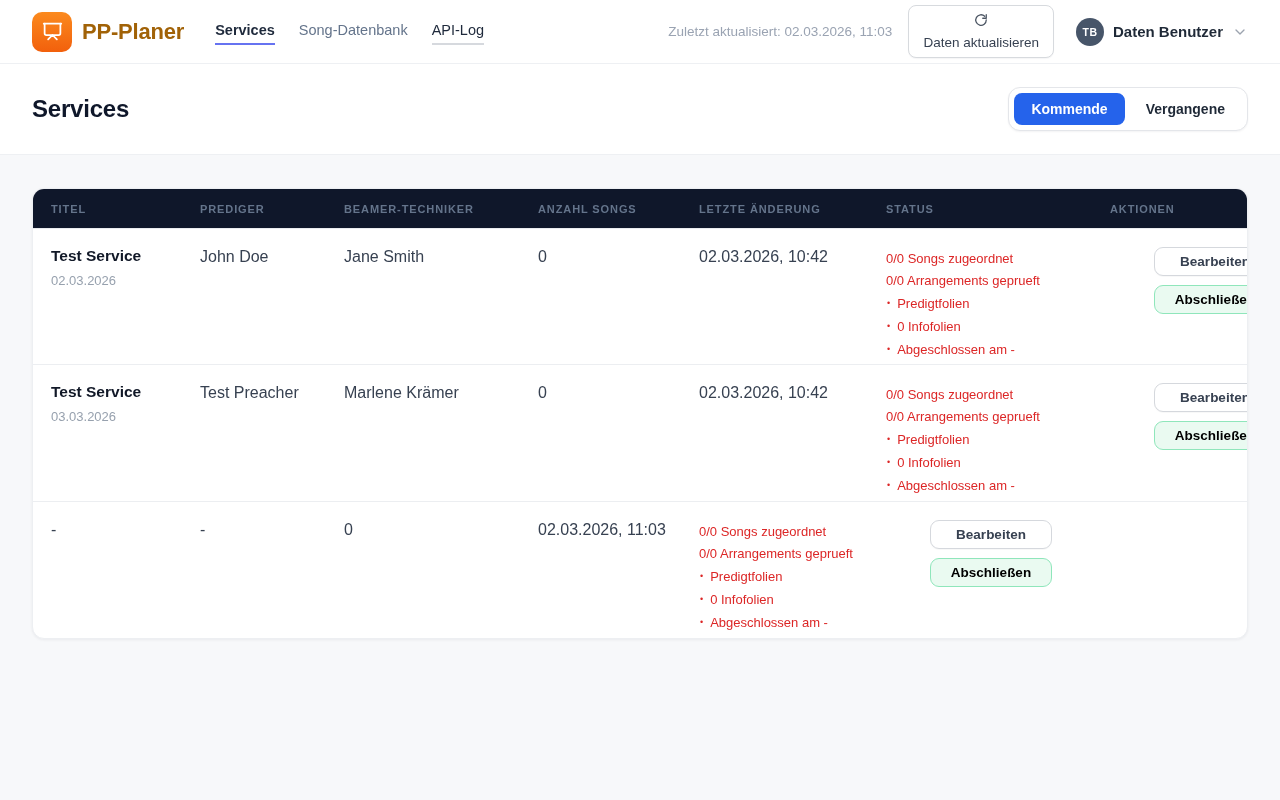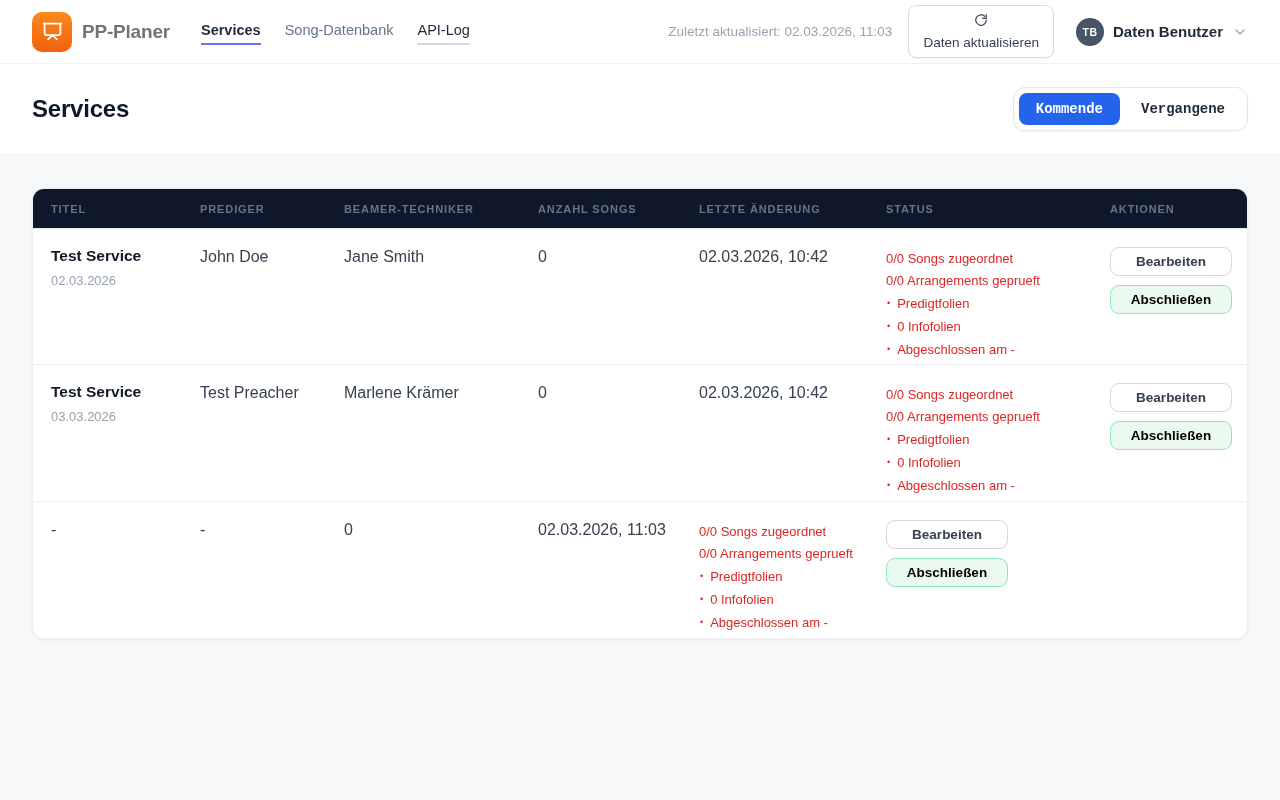--- a/index.html
+++ b/index.html
@@ -20,21 +20,21 @@
     padding: 0 32px;
   }
   .brand-group { display: flex; align-items: center; gap: 10px; }
   .logo {
     width: 40px; height: 40px;
     border-radius: 10px;
     background: linear-gradient(180deg, #fb8a1e, #f2600c);
     display: flex; align-items: center; justify-content: center;
     flex: none;
   }
-  .brand-name { font-size: 19px; font-weight: 700; color: #737373; letter-spacing: -0.2px; }
+  .brand-name { font-size: 22px; font-weight: 700; color: #a16207; letter-spacing: -0.2px; }
 
   .nav { display: flex; gap: 24px; margin-left: 31px; margin-top: 4px; }
   .nav-link {
     font-size: 14.5px; color: #64748b; text-decoration: none; font-weight: 500;
     padding-bottom: 5px; border-bottom: 2px solid transparent; cursor: pointer;
   }
   .nav-link.active { color: #1e293b; font-weight: 600; border-bottom-color: #6673f1; }
   .nav-link.muted-underline { color: #1e293b; border-bottom-color: #d6d9de; }
 
   .topbar-right { margin-left: auto; display: flex; align-items: center; gap: 16px; }
@@ -66,21 +66,21 @@
   .page-subtitle { font-size: 14.5px; color: #64748b; margin-top: 7px; }
 
   .toggle-group {
     background: #fff; border: 1px solid #e4e6ea; border-radius: 12px;
     padding: 5px; display: flex; gap: 4px;
     box-shadow: 0 1px 2px rgba(16,24,40,.05);
   }
   .toggle {
     border: none; background: transparent; border-radius: 8px;
     padding: 8px 17px; font-size: 14px; font-weight: 600; color: #1f2937;
-    font-family: Liberation Mono, monospace; cursor: pointer;
+    font-family: Liberation Sans, sans-serif; cursor: pointer;
   }
   .toggle.active { background: #2563eb; color: #fff; }
 
   
   .content { padding: 33px 32px; }
   .card {
     background: #fff; border-radius: 12px; border: 1px solid #edeff2;
     box-shadow: 0 1px 3px rgba(16,24,40,.06);
     overflow: hidden;
   }
@@ -111,20 +111,21 @@
   .status-line { line-height: 22px; }
   .status-line.bulleted { padding-left: 1px; }
   .status-line.bulleted::before { content: "•"; font-size: 9px; margin-right: 7px; vertical-align: 2px; }
 
   .actions { display: flex; flex-direction: column; gap: 9px; align-items: flex-start; }
   .btn {
     width: 122px; height: 29px; border-radius: 9px;
     font-size: 13.5px; font-weight: 600; font-family: inherit;
     display: flex; align-items: center; justify-content: center;
     cursor: pointer;
+    margin-left: 44px;
   }
   .btn-edit { background: #fff; border: 1px solid #d5d8dd; color: #374151; box-shadow: 0 1px 1px rgba(16,24,40,.03); }
   .btn-complete { background: #eafaf1; border: 1px solid #8fe6bb; color: #000000; }
 
   svg { display: block; }
 </style>
 </head>
 <body>
 
 <header class="topbar">

